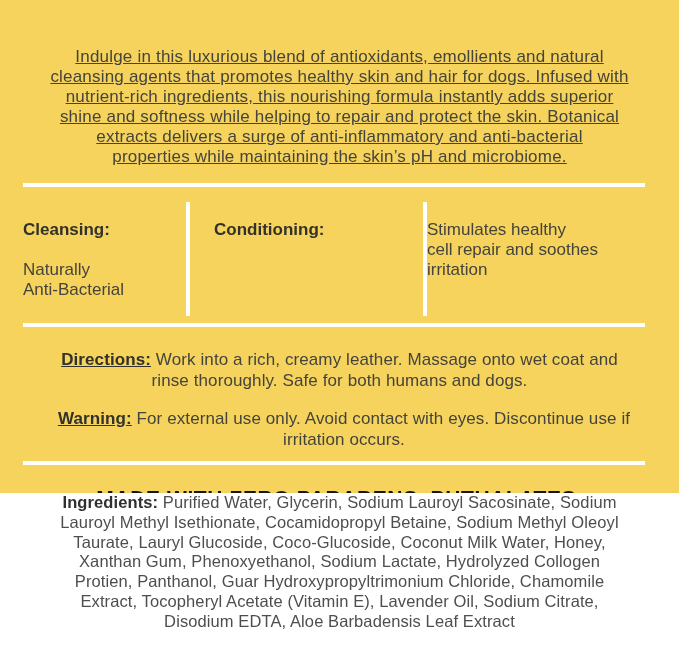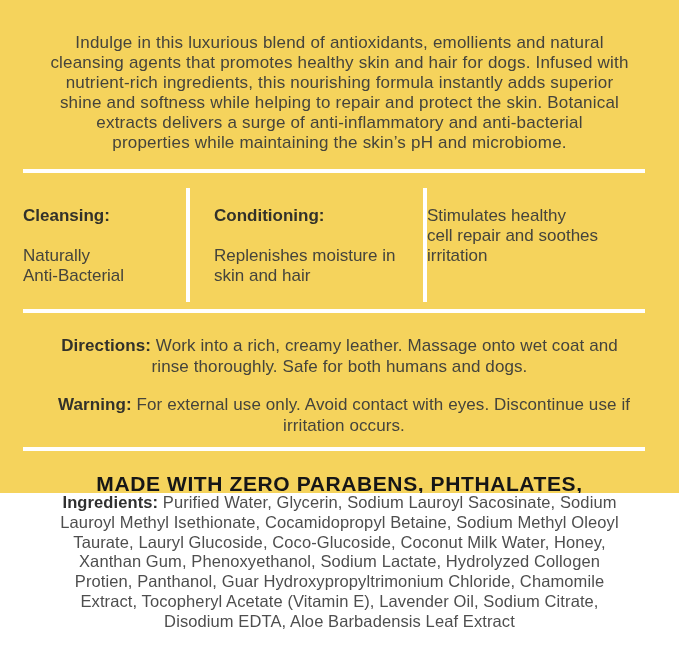--- a/index.html
+++ b/index.html
@@ -19,26 +19,27 @@
   }
   .label { width: 679px; height: 650px; overflow: hidden; }
 
   .yellow-section {
     width: 679px; height: 493px;
     background: var(--bg-yellow);
     overflow: hidden;
   }
 
   .intro {
-    margin: 0; padding-top: 33px;
+    margin: 0; padding-top: 47px;
     text-align: center;
     white-space: pre-line;
     font-size: 17px; line-height: 20px;
     letter-spacing: 0.2px;
     color: var(--text-dark);
+    text-decoration: underline;
   }
 
   .benefits {
     margin: 16px 34px 0 23px;
     border-top: 4px solid var(--rule-white);
     border-bottom: 4px solid var(--rule-white);
     display: flex;
     align-items: stretch;
     padding: 13px 0 3px;
   }
@@ -57,21 +58,21 @@
   }
 
   .body-par {
     margin: 0;
     text-align: center;
     white-space: pre-line;
     font-size: 17px; line-height: 21px;
     letter-spacing: 0.1px;
     color: var(--text-dark);
   }
-  .body-par .b { font-weight: bold; color: var(--label-dark); }
+  .body-par .b { font-weight: bold; color: var(--label-dark); text-decoration: underline; }
   .directions { margin-top: 22px; }
   .warning { margin-top: 17px; padding-left: 9px; }
 
   .hr3 {
     height: 4px;
     background: var(--rule-white);
     margin: 11px 34px 0 23px;
   }
 
   .made-with {
@@ -114,22 +115,20 @@
 
     <div class="benefits">
       <div class="benefit b1">
         <div class="benefit-title">Cleansing:</div>
         <div class="benefit-body">Naturally
 Anti-Bacterial</div>
       </div>
       <div class="vdiv"></div>
       <div class="benefit b2">
         <div class="benefit-title">Conditioning:</div>
-        <div class="benefit-body">Replenishes moisture in
-skin and hair</div>
       </div>
       <div class="vdiv"></div>
       <div class="benefit b3">
         <div class="benefit-body">Stimulates healthy
 cell repair and soothes
 irritation</div>
       </div>
     </div>
 
     <p class="body-par directions"><span class="b">Directions:</span><span> Work into a rich, creamy leather. Massage onto wet coat and

